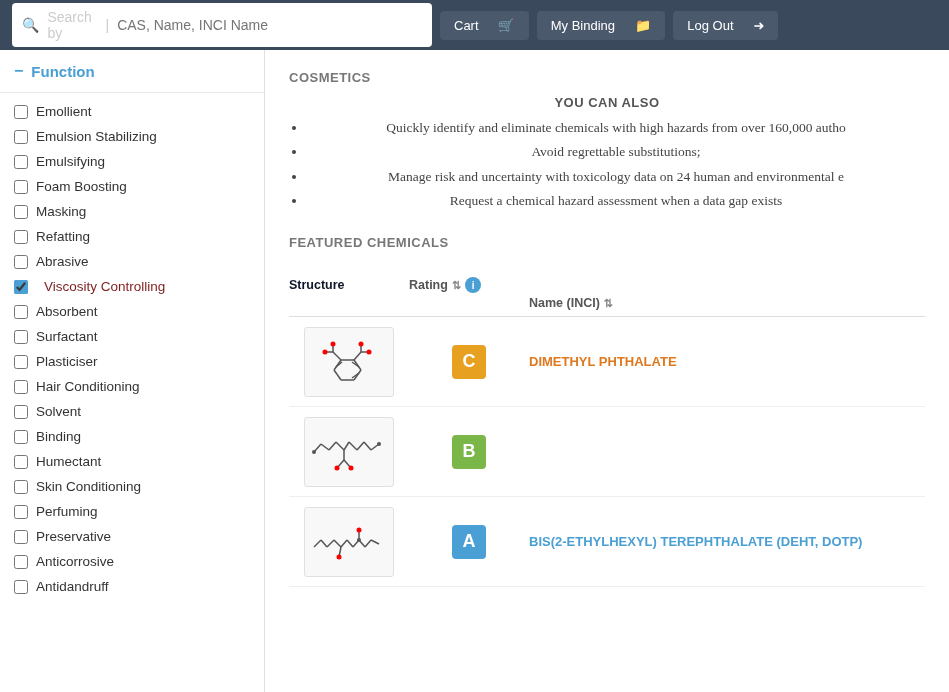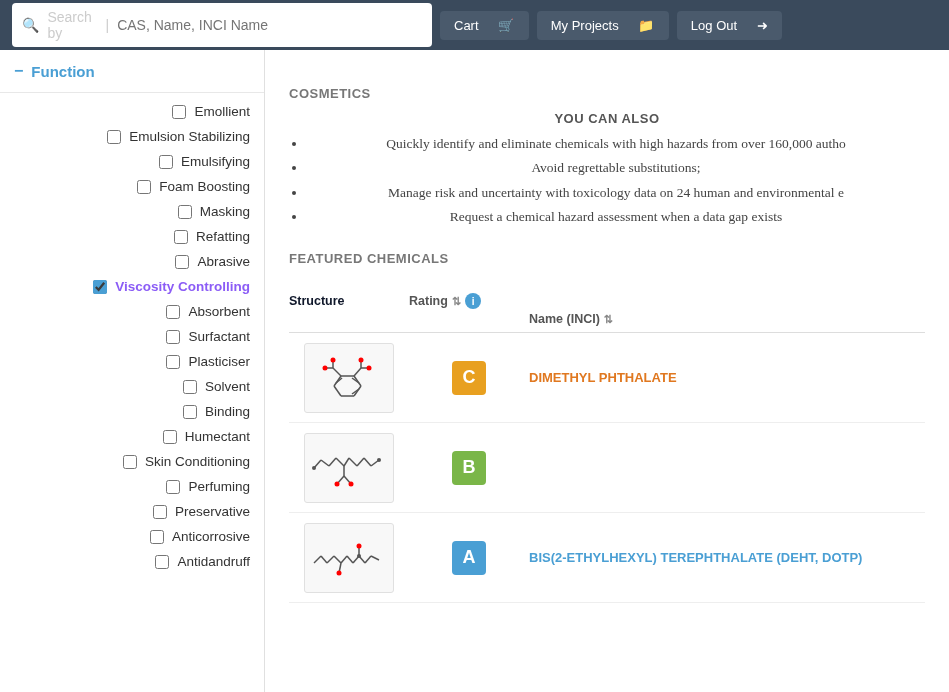--- a/index.html
+++ b/index.html
@@ -83,43 +83,43 @@
     .filter-list {
       list-style: none;
       padding: 6px 0;
     }
     .filter-item {
       display: flex;
       align-items: center;
       gap: 8px;
       padding: 5px 14px;
       cursor: pointer;
-      justify-content: flex-end;
     }
     .filter-item input[type="checkbox"] {
       width: 14px;
       height: 14px;
       cursor: pointer;
       accent-color: #4a9fd4;
     }
     .filter-label {
       font-size: 13.5px;
       color: #333;
     }
     .filter-item.checked .filter-label {
-      color: #8b5cf6;
-      font-weight: 700;
+      color: #7f1d1d;
+      font-weight: 400;
+      margin-left: 8px;
     }
 
     
     .main {
       flex: 1;
       background: white;
       overflow-y: auto;
-      padding: 36px 24px;
+      padding: 20px 24px;
     }
 
     .section-title {
       font-size: 13px;
       font-weight: 700;
       color: #777;
       letter-spacing: 0.5px;
       margin-bottom: 10px;
     }
 
@@ -261,21 +261,21 @@
     <span class="search-icon">🔍</span>
     <span class="separator">Search by</span>
     <span class="separator">|</span>
     <input type="text" placeholder="CAS, Name, INCI Name" style="">
   </div>
   <button class="header-btn">
     <span>Cart</span>
     <span>🛒</span>
   </button>
   <button class="header-btn">
-    <span>My Projects</span>
+    <span>My Binding</span>
     <span>📁</span>
   </button>
   <button class="header-btn">
     <span>Log Out</span>
     <span>➜</span>
   </button>
 </div>
 
 <div class="layout">
 
@@ -321,20 +321,24 @@
           <input type="checkbox" style="">
           <span class="filter-label">Absorbent</span>
         </li>
         <li class="filter-item">
           <input type="checkbox" style="">
           <span class="filter-label">Surfactant</span>
         </li>
         <li class="filter-item">
           <input type="checkbox" style="">
           <span class="filter-label">Plasticiser</span>
+        </li>
+        <li class="filter-item">
+          <input type="checkbox" style="">
+          <span class="filter-label">Hair Conditioning</span>
         </li>
         <li class="filter-item">
           <input type="checkbox" style="">
           <span class="filter-label">Solvent</span>
         </li>
         <li class="filter-item">
           <input type="checkbox" style="">
           <span class="filter-label">Binding</span>
         </li>
         <li class="filter-item">

